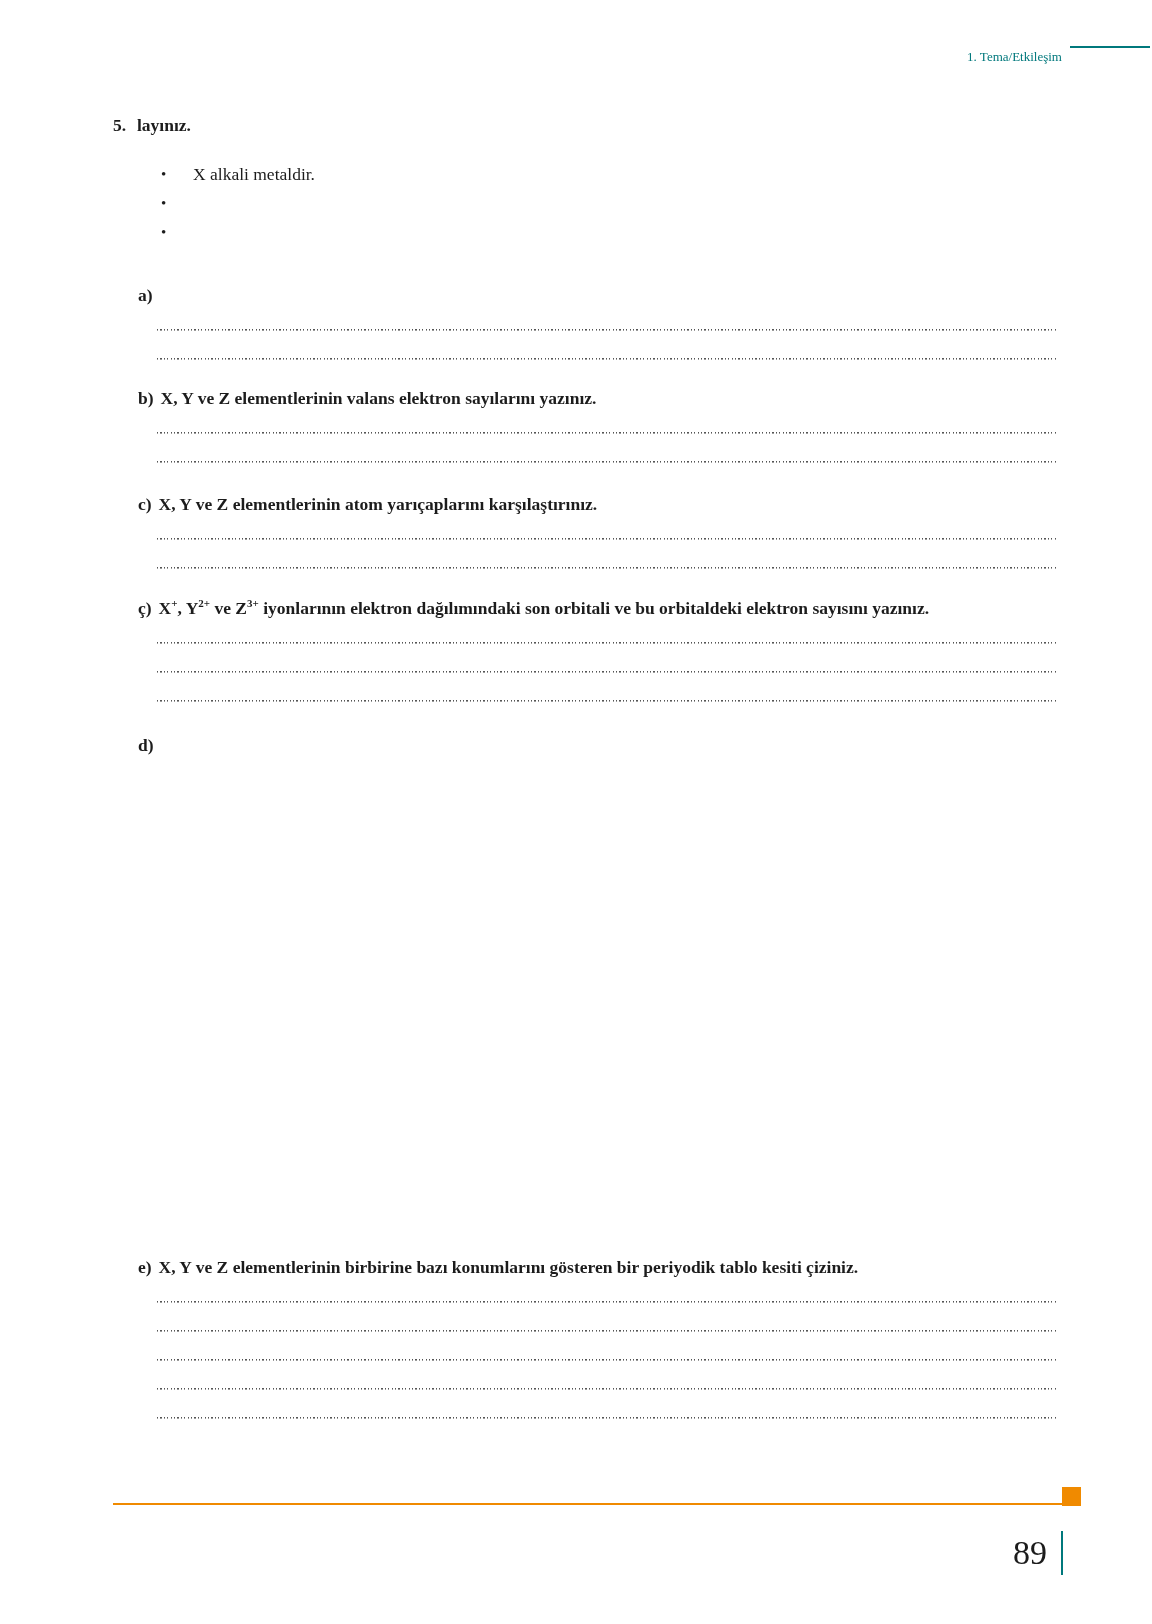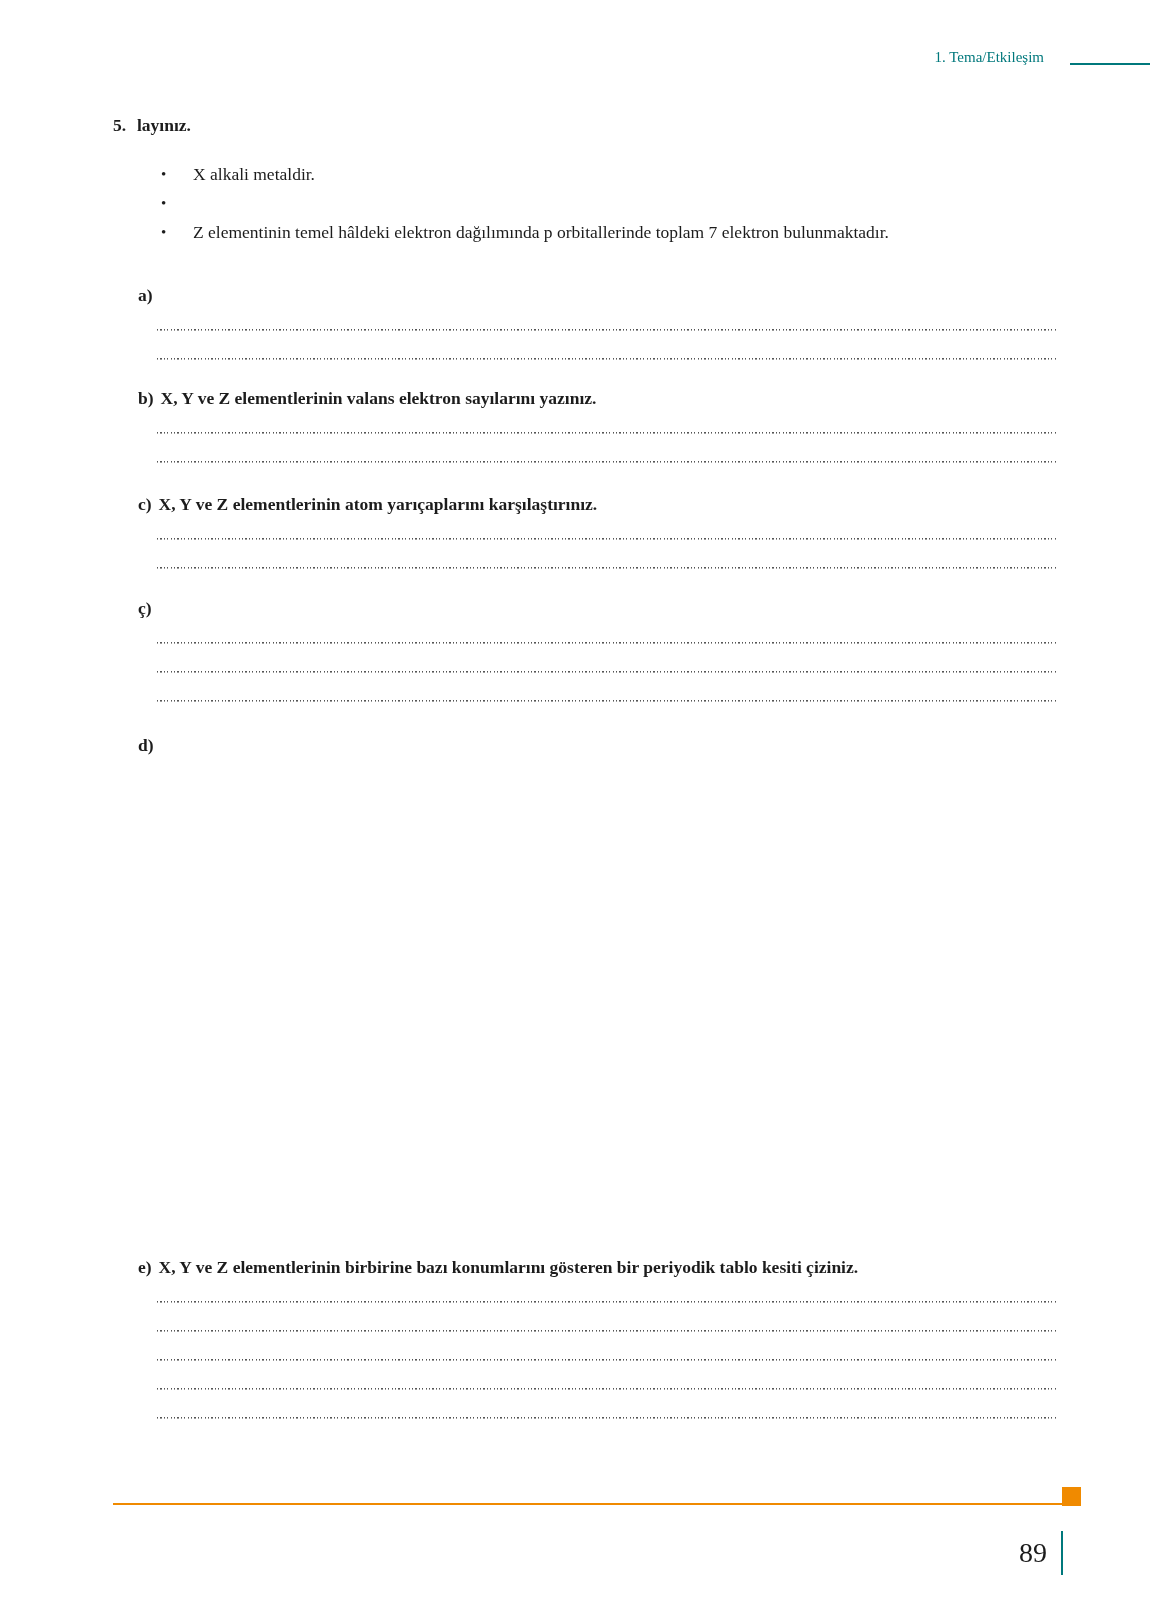--- a/index.html
+++ b/index.html
@@ -12,23 +12,23 @@
     font-family: "Liberation Serif", "DejaVu Serif", serif;
     color: #1c1c1c;
   }
 
   
   .header {
     position: absolute;
     top: 46px;
     right: 2px;
     display: flex;
-    align-items: flex-end;
-    gap: 26px;
-    font-size: 15px;
+    align-items: flex-start;
+    gap: 8px;
+    font-size: 13px;
     line-height: 22px;
     color: #00787c;
   }
   .header-rule {
     width: 80px;
     height: 2px;
     background: #00787c;
     margin-bottom: 3px;
   }
 
@@ -104,21 +104,21 @@
     width: 19px;
     height: 19px;
     background: #f08a00;
   }
   .page-number {
     position: absolute;
     top: 1536px;
     left: 990px;
     width: 57px;
     text-align: right;
-    font-size: 28px;
+    font-size: 34px;
     line-height: 34px;
     color: #1c1c1c;
   }
   .page-number-rule {
     position: absolute;
     left: 1061px;
     top: 1531px;
     width: 2px;
     height: 44px;
     background: #00787c;
@@ -146,21 +146,20 @@
     <div class="bullets">
       <div class="bullet-item">
         <span class="bullet-glyph">•</span>
         <span class="nowrap">X alkali metaldir.</span>
       </div>
       <div class="bullet-item">
         <span class="bullet-glyph">•</span>
       </div>
       <div class="bullet-item">
         <span class="bullet-glyph">•</span>
-        <span class="nowrap">Z elementinin temel hâldeki elektron dağılımında p orbitallerinde toplam 7 elektron bulunmaktadır.</span>
       </div>
     </div>
 
     <div class="part" id="part-a">
       <div class="part-head">
         <span class="part-label">a)</span>
       </div>
       <div class="answers">
         <div class="ans"></div>
         <div class="ans"></div>
@@ -185,20 +184,21 @@
       </div>
       <div class="answers">
         <div class="ans"></div>
         <div class="ans"></div>
       </div>
     </div>
 
     <div class="part" id="part-cc">
       <div class="part-head">
         <span class="part-label">ç)</span>
+        <span class="nowrap"><span>X</span><sup>+</sup><span>, Y</span><sup>2+</sup><span> ve Z</span><sup>3+</sup><span> iyonlarının elektron dağılımındaki son orbitali ve bu orbitaldeki elektron sayısını yazınız.</span></span>
       </div>
       <div class="answers">
         <div class="ans"></div>
         <div class="ans"></div>
         <div class="ans"></div>
       </div>
     </div>
 
     <div class="part" id="part-d">
       <div class="part-head">

